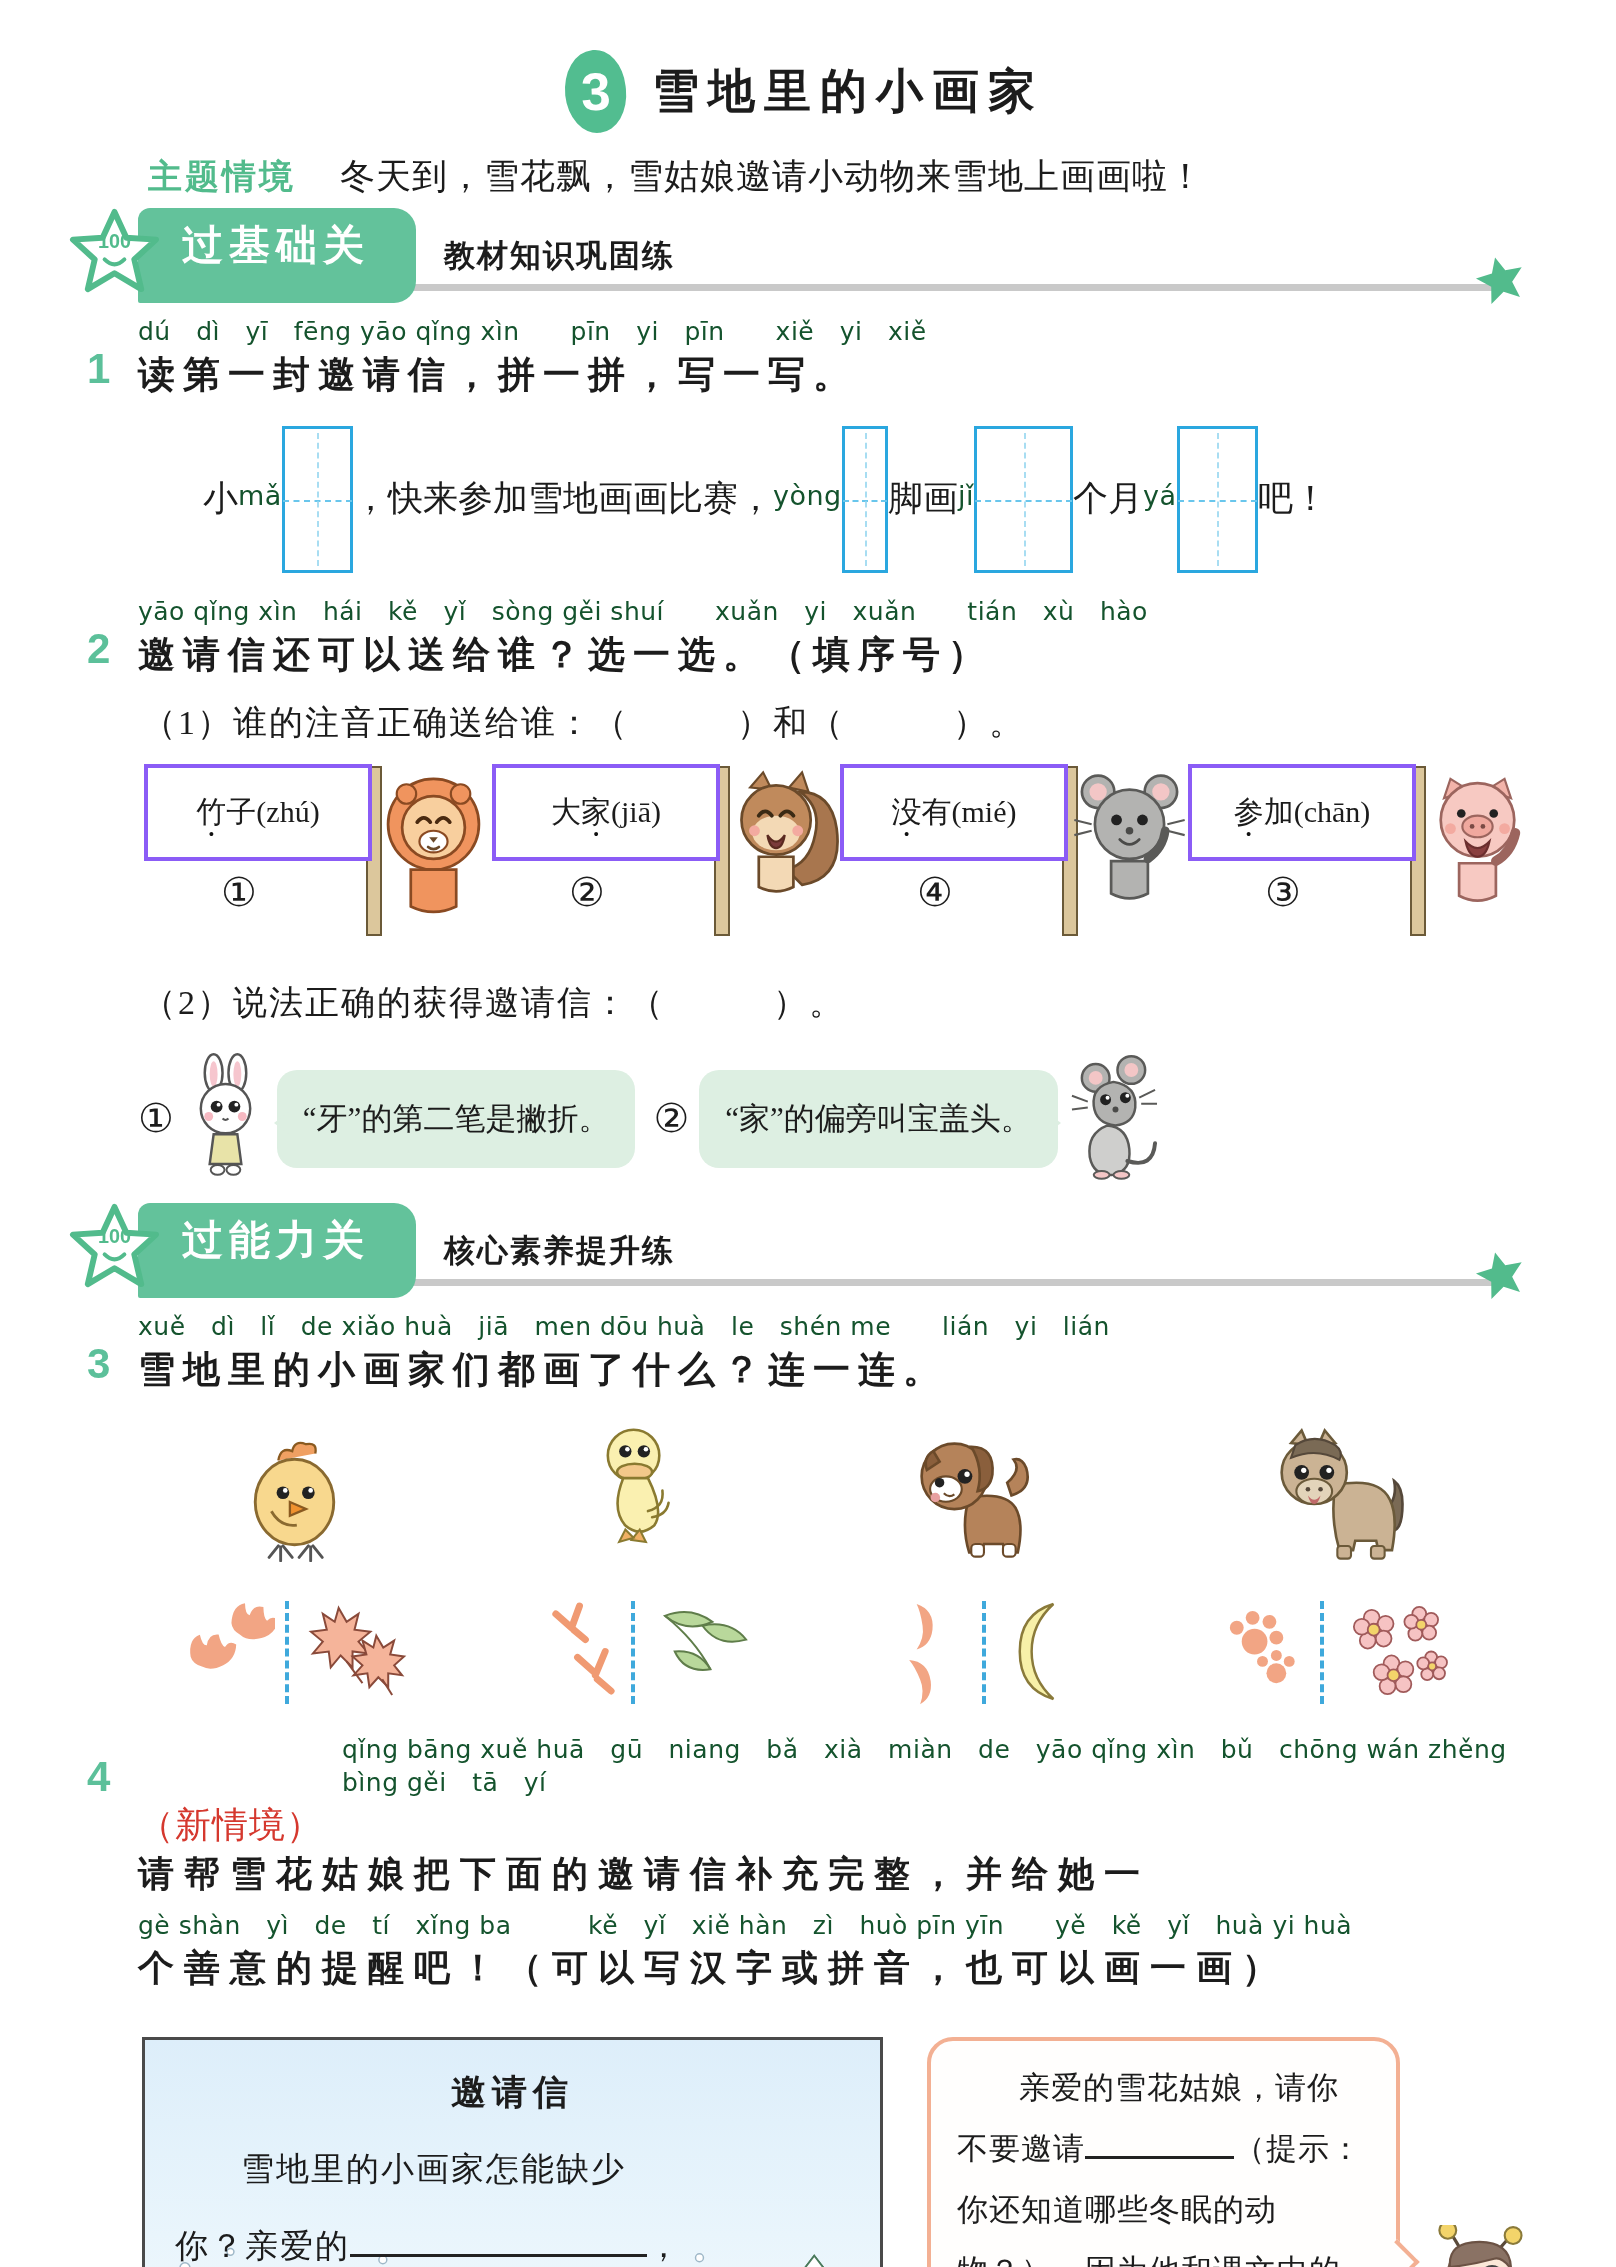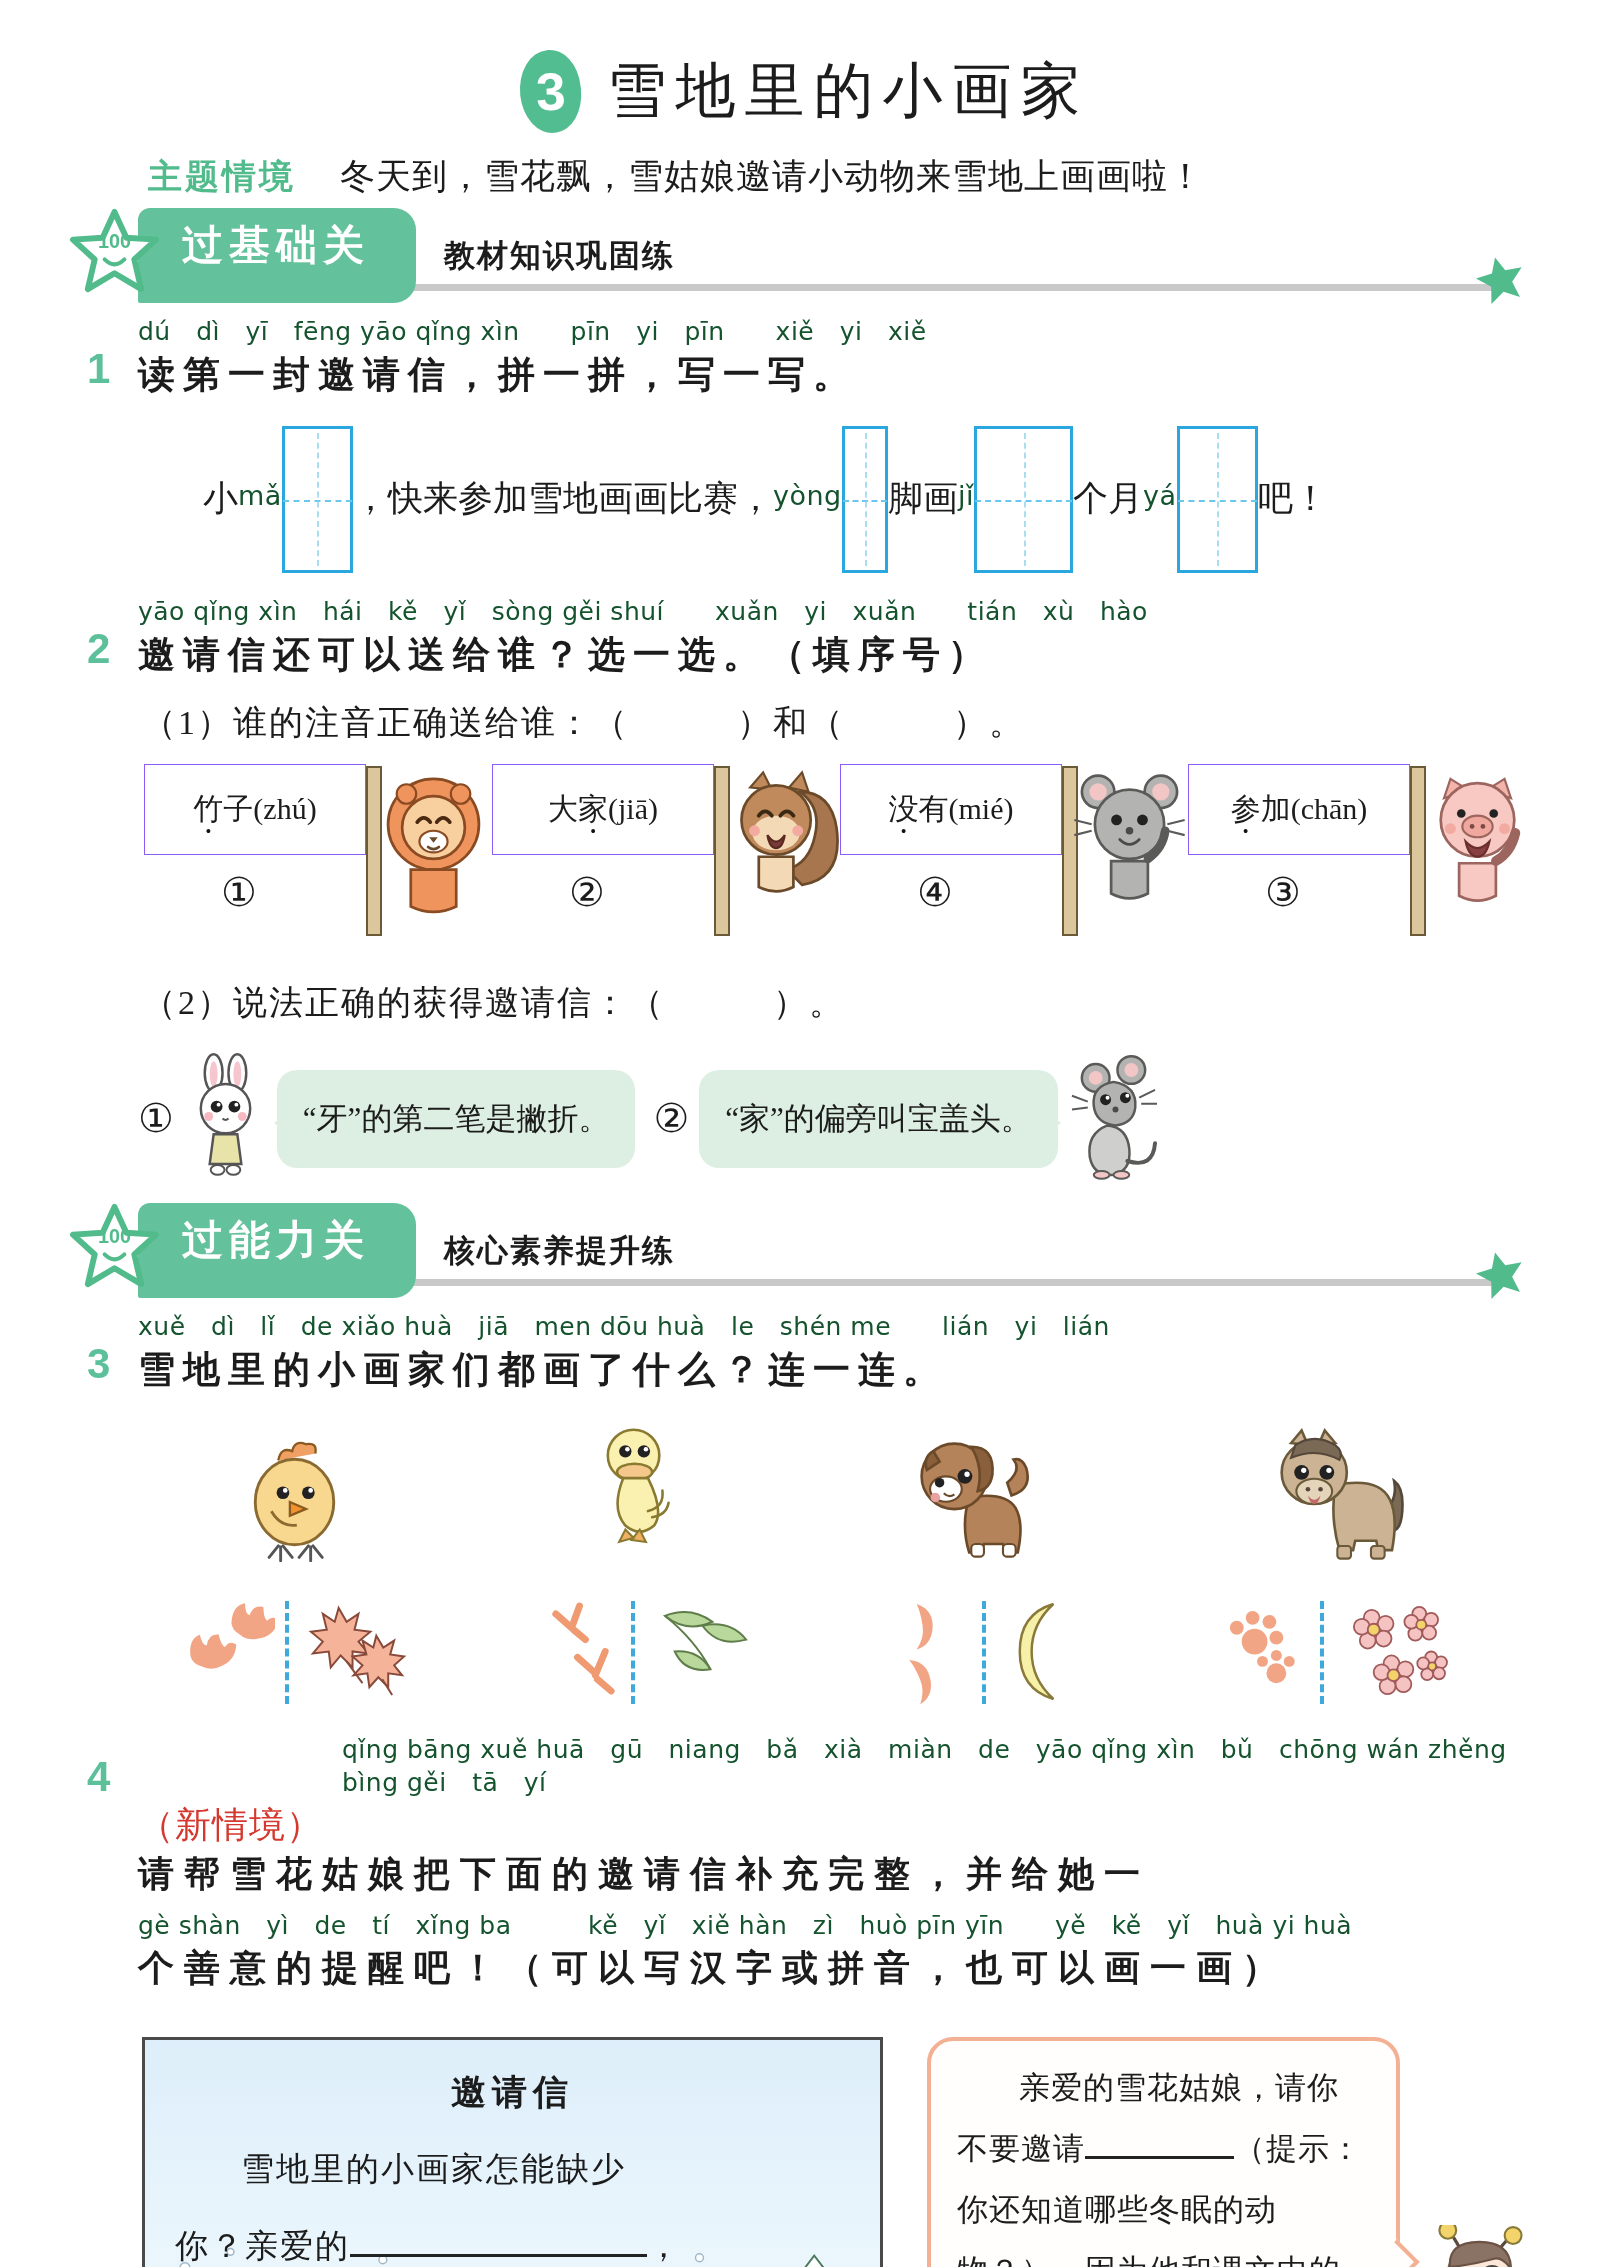--- a/index.html
+++ b/index.html
@@ -4,21 +4,21 @@
 <style>
   html,body{margin:0;padding:0;background:#ffffff;}
   .page{position:relative;width:1617px;height:2267px;box-sizing:border-box;
         padding:44px 95px 0 87px;overflow:hidden;background:#fff;
         font-family:"Liberation Sans",sans-serif;color:#1c1c1c;}
   
   .header{display:flex;justify-content:center;align-items:center;gap:26px;height:95px;}
   .lesson-blob{width:61px;height:83px;background:#52bd90;border-radius:52% 48% 50% 50%;
         transform:rotate(-6deg);display:flex;align-items:center;justify-content:center;}
   .lesson-blob span{color:#fff;font-size:53px;font-weight:bold;transform:rotate(4deg);}
-  .page-title{font-size:60px;font-weight:normal;letter-spacing:9px;}
+  .page-title{font-size:47px;font-weight:bold;letter-spacing:9px;}
   
   .theme-row{display:flex;align-items:baseline;margin:14px 0 6px 61px;}
   .theme-label{color:#52bb8c;font-size:34px;font-weight:bold;letter-spacing:3px;}
   .theme-text{font-family:"Liberation Serif",serif;font-size:35px;margin-left:44px;letter-spacing:1px;}
   
   .banner{position:relative;height:91px;margin:10px 0 6px -18px;display:flex;align-items:center;}
   .banner-rule{position:absolute;left:297px;right:24px;bottom:10px;height:7px;background:#c9c9c9;}
   .banner-endstar{position:absolute;right:-4px;bottom:-8px;}
   .banner-star{position:relative;z-index:2;margin-right:-22px;}
   .banner-pill{position:relative;z-index:1;background:#63c29b;color:#fff;font-weight:bold;
@@ -38,21 +38,21 @@
   .box-unit{display:flex;flex-direction:row;align-items:center;width:115px;flex:none;}
   .box-unit .pinyin{font-size:27px;margin-bottom:8px;}
   .tianzige{position:relative;width:107px;height:141px;border:3px solid #2aa7df;background:#fff;}
   .tianzige .hmid{position:absolute;left:-2px;right:-2px;top:50%;border-top:2px dashed #69c6ec;}
   .tianzige .vmid{position:absolute;top:4px;bottom:4px;left:50%;border-left:2px dashed #a8ddf2;}
   
   .subline{margin:20px 0 10px 4px;}
   .signs-row{display:flex;justify-content:space-between;margin:18px 6px 4px 6px;}
   .sign-unit{position:relative;width:348px;height:196px;}
   .sign-pole{position:absolute;left:222px;top:2px;width:12px;height:166px;background:#dcc79c;border:2px solid #6b5a38;}
-  .sign-board{position:absolute;left:0;top:0;width:220px;height:89px;background:#fff;border:1px solid #8b5cf6;
+  .sign-board{position:absolute;left:0;top:0;width:220px;height:89px;background:#fff;border:4px solid #8b5cf6;
         display:flex;align-items:center;justify-content:center;}
   .sign-label{font-family:"Liberation Serif",serif;font-size:30px;white-space:nowrap;}
   .dotchar{position:relative;display:inline-block;}
   .dotchar::after{content:"•";position:absolute;left:50%;transform:translateX(-50%);bottom:-0.72em;font-size:0.55em;color:#111;}
   .sign-num{position:absolute;left:77px;top:105px;font-size:40px;font-family:"Liberation Serif",serif;}
   .sign-animal{position:absolute;left:230px;top:4px;}
   
   .stmt-row{display:flex;align-items:center;margin:26px 0 10px 0;gap:18px;}
   .stmt{display:flex;align-items:center;gap:10px;}
   .stmt-num{font-size:40px;font-family:"Liberation Serif",serif;flex:none;}

